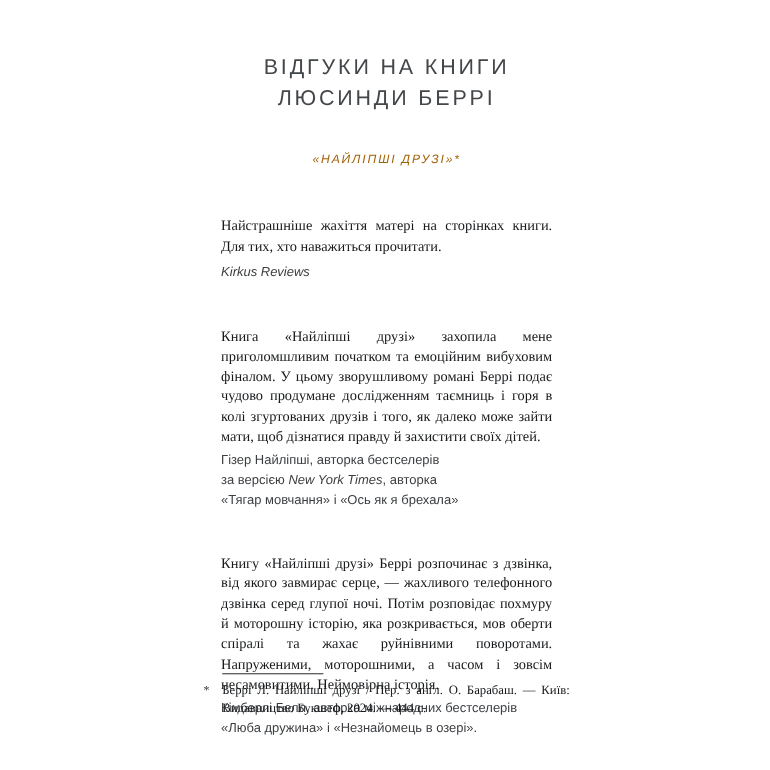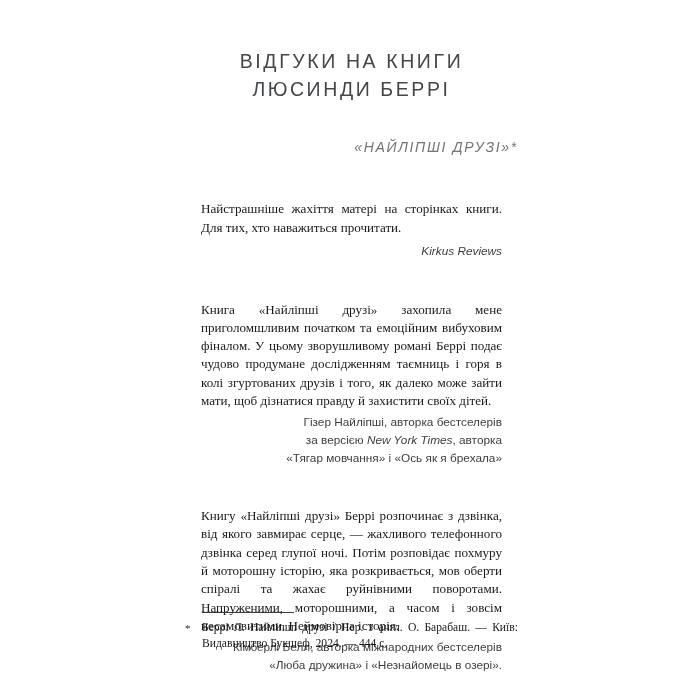--- a/index.html
+++ b/index.html
@@ -44,27 +44,27 @@
     letter-spacing: 2.6px;
     color: #44474a;
     text-transform: uppercase;
     white-space: pre-line;
   }
 
   
   .section-subtitle {
     margin: 0;
     padding-top: 36px;
-    text-align: right;
+    text-align: center;
     font-family: "Liberation Sans", "DejaVu Sans", sans-serif;
     font-style: italic;
     font-weight: 400;
-    font-size: 14px;
+    font-size: 11px;
     letter-spacing: 1.7px;
-    color: #737373;
+    color: #a16207;
     text-transform: uppercase;
   }
 
   
   .blurb {
     margin: 16px;
   }
   .blurb.first { padding-top: 29px; }
   .blurb.spaced { padding-top: 24px; }
 
@@ -75,21 +75,20 @@
     font-family: "Liberation Serif", "DejaVu Serif", serif;
     font-size: 13.1px;
     line-height: 18.3px;
     color: #17191b;
     hyphens: manual;
   }
 
   .attribution {
     margin: 0;
     padding-top: 4px;
-    text-align: right;
     font-family: "Liberation Sans", "DejaVu Sans", sans-serif;
     font-size: 11.8px;
     line-height: 17.6px;
     color: #3b3e41;
     font-weight: 400;
   }
   .attribution.single {
     font-style: italic;
     padding-top: 6px;
   }

